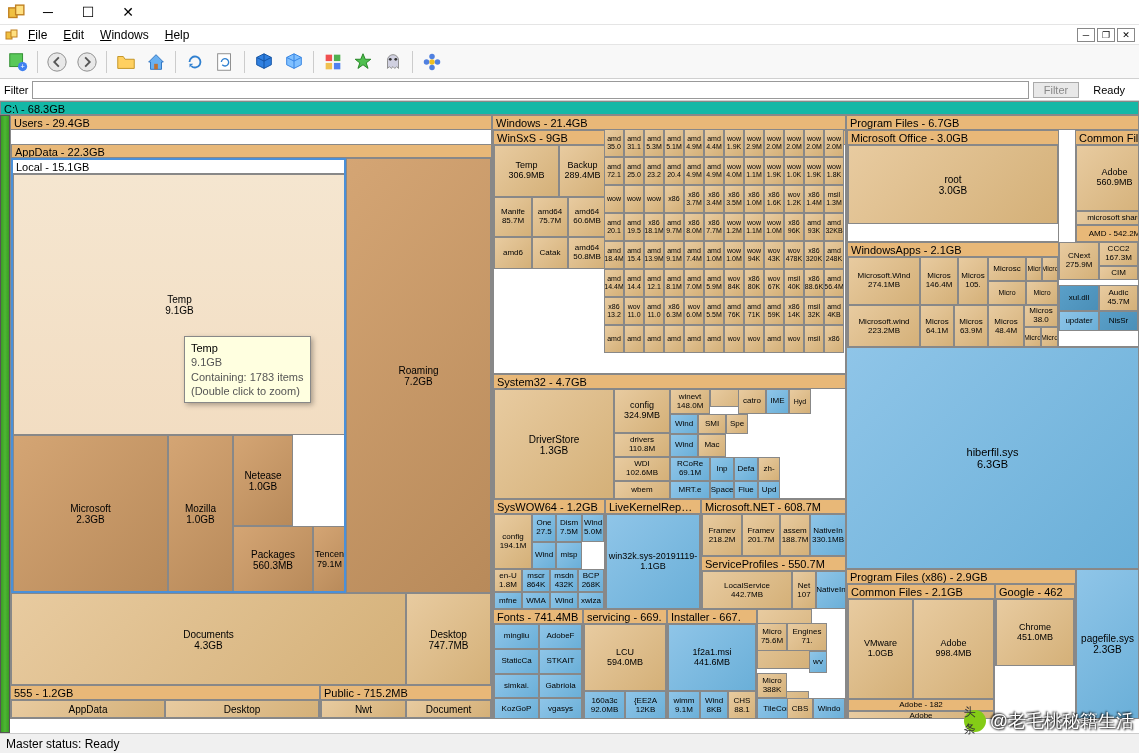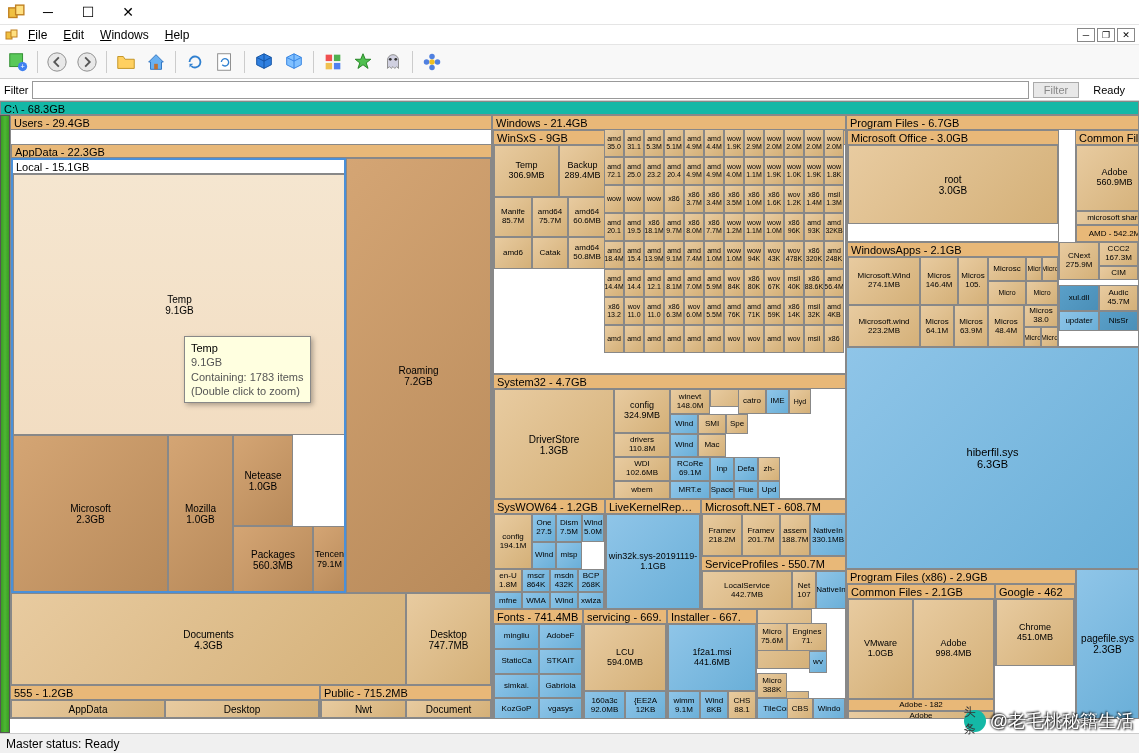--- a/index.html
+++ b/index.html
@@ -50,21 +50,21 @@
 
 .tooltip { position: absolute; background: #ffffe0; border: 1px solid #888; padding: 4px 6px; font-size: 11px; line-height: 1.3; z-index: 1000; box-shadow: 2px 2px 5px rgba(0,0,0,0.3); }
 .tooltip-title { font-weight: normal; }
 .tooltip-line { color: #555; }
 
 
 .statusbar { position: absolute; bottom: 0; left: 0; right: 0; height: 20px; background: #f0f0f0; border-top: 1px solid #ccc; padding: 2px 6px; font-size: 12px; display: flex; align-items: center; }
 
 
 .watermark { position: absolute; bottom: 20px; right: 5px; font-size: 18px; color: #fff; text-shadow: 1px 1px 2px #000, -1px -1px 2px #000; z-index: 500; display: flex; align-items: center; gap: 4px; pointer-events: none; }
-.watermark-icon { width: 22px; height: 22px; background: #14b8a6; border-radius: 50%; display: flex; align-items: center; justify-content: center; font-size: 12px; color: #333; text-shadow: none; }
+.watermark-icon { width: 22px; height: 22px; background: #84cc16; border-radius: 50%; display: flex; align-items: center; justify-content: center; font-size: 12px; color: #333; text-shadow: none; }
 
 
 .selected { border: 2px solid #4a90d9 !important; }
 .white-panel { background: #fff !important; }
 
 svg.ico { width: 22px; height: 22px; }
 </style>
 </head>
 <body>
 

